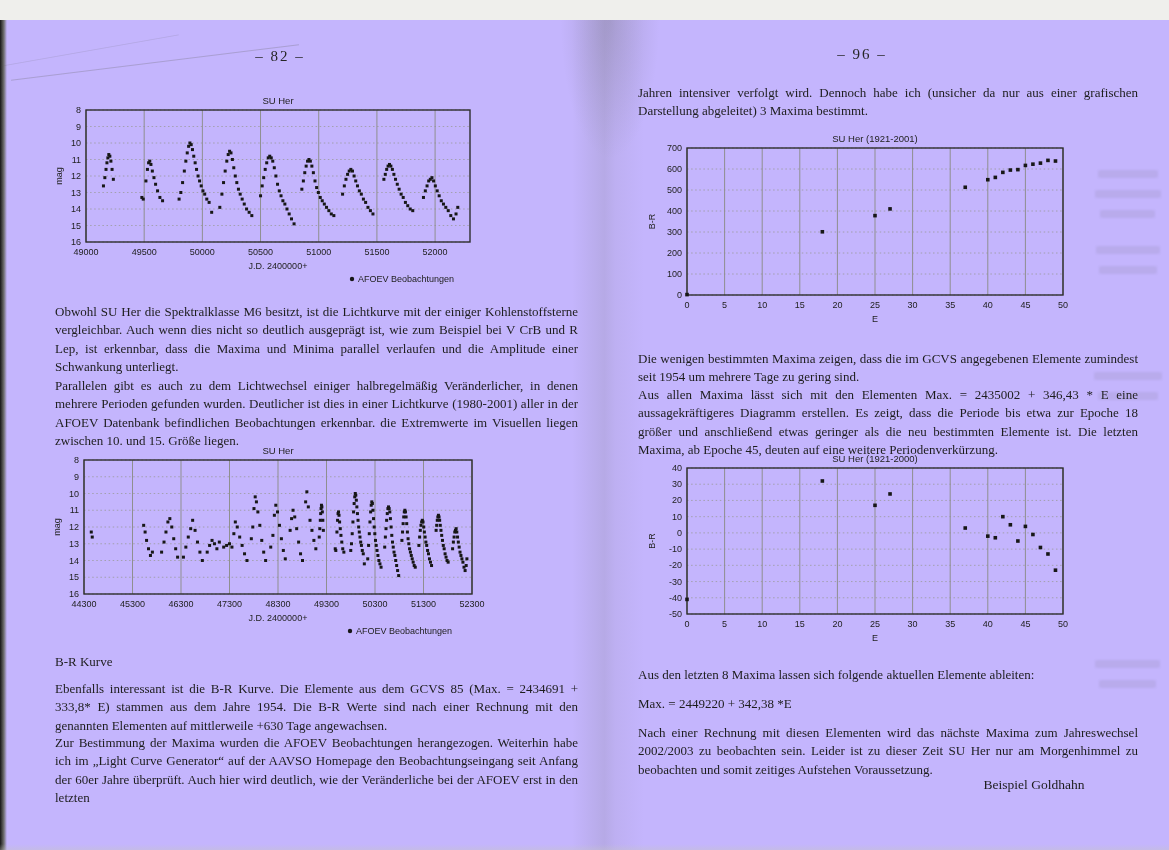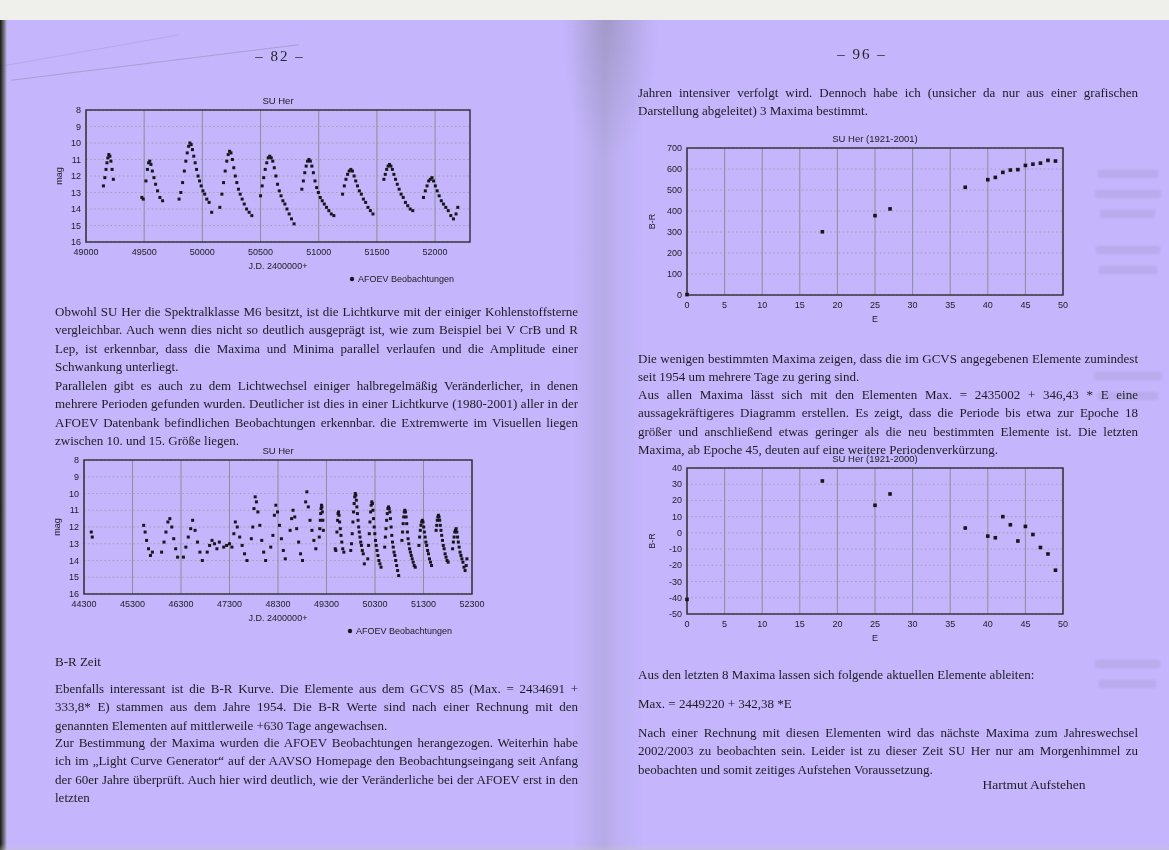--- a/index.html
+++ b/index.html
@@ -495,21 +495,21 @@
       <text x="276.5" y="163" text-anchor="middle" font-size="9" fill="#222" font-family="&quot;Liberation Sans&quot;,sans-serif">49300</text>
       <text x="325" y="163" text-anchor="middle" font-size="9" fill="#222" font-family="&quot;Liberation Sans&quot;,sans-serif">50300</text>
       <text x="373.5" y="163" text-anchor="middle" font-size="9" fill="#222" font-family="&quot;Liberation Sans&quot;,sans-serif">51300</text>
       <text x="422" y="163" text-anchor="middle" font-size="9" fill="#222" font-family="&quot;Liberation Sans&quot;,sans-serif">52300</text>
       <text x="228" y="177" text-anchor="middle" font-size="9" fill="#222" font-family="&quot;Liberation Sans&quot;,sans-serif">J.D. 2400000+</text>
       <text x="0" y="0" text-anchor="middle" font-size="9" fill="#222" font-family="&quot;Liberation Sans&quot;,sans-serif" transform="translate(10,83) rotate(-90)">mag</text>
       <circle cx="300" cy="187" r="2.2" fill="#171717"></circle>
       <text x="306" y="190" text-anchor="start" font-size="9" fill="#222" font-family="&quot;Liberation Sans&quot;,sans-serif">AFOEV Beobachtungen</text>
     </svg>
 
-  <div class="heading" style="left:55px;top:634px;">B-R Zeit</div>
+  <div class="heading" style="left:55px;top:634px;">B-R Kurve</div>
   <div class="par" style="left:55px;top:660px;width:523px;">Ebenfalls interessant ist die B-R Kurve. Die Elemente aus dem GCVS 85 (Max. = 2434691 + 333,8* E) stammen aus dem Jahre 1954. Die B-R Werte sind nach einer Rechnung mit den genannten Elementen auf mittlerweile +630 Tage angewachsen.</div>
   <div class="par" style="left:55px;top:714px;width:523px;">Zur Bestimmung der Maxima wurden die AFOEV Beobachtungen herangezogen. Weiterhin habe ich im „Light Curve Generator“ auf der AAVSO Homepage den Beobachtungseingang seit Anfang der 60er Jahre überprüft. Auch hier wird deutlich, wie der Veränderliche bei der AFOEV erst in den letzten</div>
 
   <div class="pagehead" style="left:812px;top:26px;width:100px;">– 96 –</div>
 
   <div class="par" style="left:638px;top:64px;width:500px;">Jahren intensiver verfolgt wird. Dennoch habe ich (unsicher da nur aus einer grafischen Darstellung abgeleitet) 3 Maxima bestimmt.</div>
 
   <svg class="chart" style="left:645px;top:110px;" width="432" height="200">
       <line x1="42" x2="418" y1="165" y2="165" stroke="#9a9a9a" stroke-width="0.8" stroke-dasharray="1.5 2.6"></line>
       <line x1="42" x2="418" y1="144" y2="144" stroke="#9a9a9a" stroke-width="0.8" stroke-dasharray="1.5 2.6"></line>
@@ -633,21 +633,21 @@
       <text x="342.8" y="175" text-anchor="middle" font-size="9" fill="#222" font-family="&quot;Liberation Sans&quot;,sans-serif">40</text>
       <text x="380.40000000000003" y="175" text-anchor="middle" font-size="9" fill="#222" font-family="&quot;Liberation Sans&quot;,sans-serif">45</text>
       <text x="418" y="175" text-anchor="middle" font-size="9" fill="#222" font-family="&quot;Liberation Sans&quot;,sans-serif">50</text>
       <text x="230" y="189" text-anchor="middle" font-size="9" fill="#222" font-family="&quot;Liberation Sans&quot;,sans-serif">E</text>
       <text x="0" y="0" text-anchor="middle" font-size="9" fill="#222" font-family="&quot;Liberation Sans&quot;,sans-serif" transform="translate(10,89) rotate(-90)">B-R</text>
     </svg>
 
   <div class="par oneline" style="left:638px;top:646px;width:500px;">Aus den letzten 8 Maxima lassen sich folgende aktuellen Elemente ableiten:</div>
   <div class="formula" style="left:638px;top:676px;">Max. = 2449220 + 342,38 *E</div>
   <div class="par" style="left:638px;top:704px;width:500px;">Nach einer Rechnung mit diesen Elementen wird das nächste Maxima zum Jahreswechsel 2002/2003 zu beobachten sein. Leider ist zu dieser Zeit SU Her nur am Morgenhimmel zu beobachten und somit zeitiges Aufstehen Voraussetzung.</div>
-  <div class="sig" style="left:934px;top:757px;width:200px;">Hartmut Aufstehen</div>
+  <div class="sig" style="left:934px;top:757px;width:200px;">Beispiel Goldhahn</div>
 
   <div class="fold"></div>
   <div class="fold-top"></div>
   <div class="edge-left"></div>
   <div class="scratch" style="left:10px;top:42px;width:290px;transform:rotate(-7deg);"></div>
   <div class="scratch" style="left:0px;top:30px;width:180px;transform:rotate(-10deg);opacity:.6;"></div>
   <div class="ghost" style="left:1098px;top:150px;width:60px;height:8px;"></div>
   <div class="ghost" style="left:1095px;top:170px;width:66px;height:8px;"></div>
   <div class="ghost" style="left:1100px;top:190px;width:55px;height:8px;"></div>
   <div class="ghost" style="left:1096px;top:226px;width:64px;height:8px;"></div>

